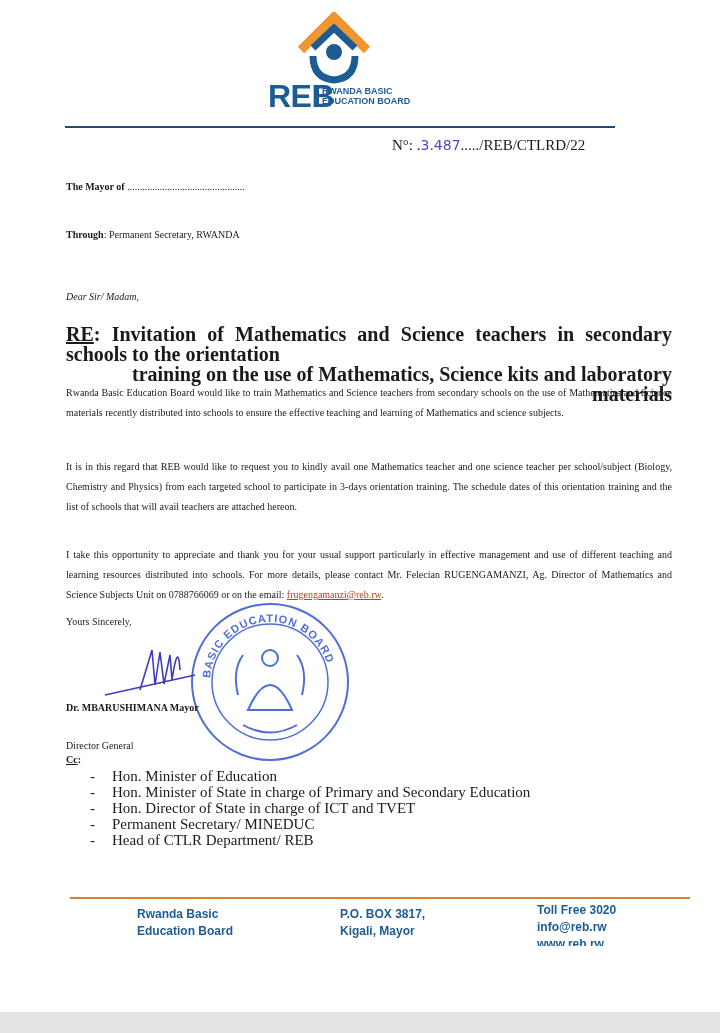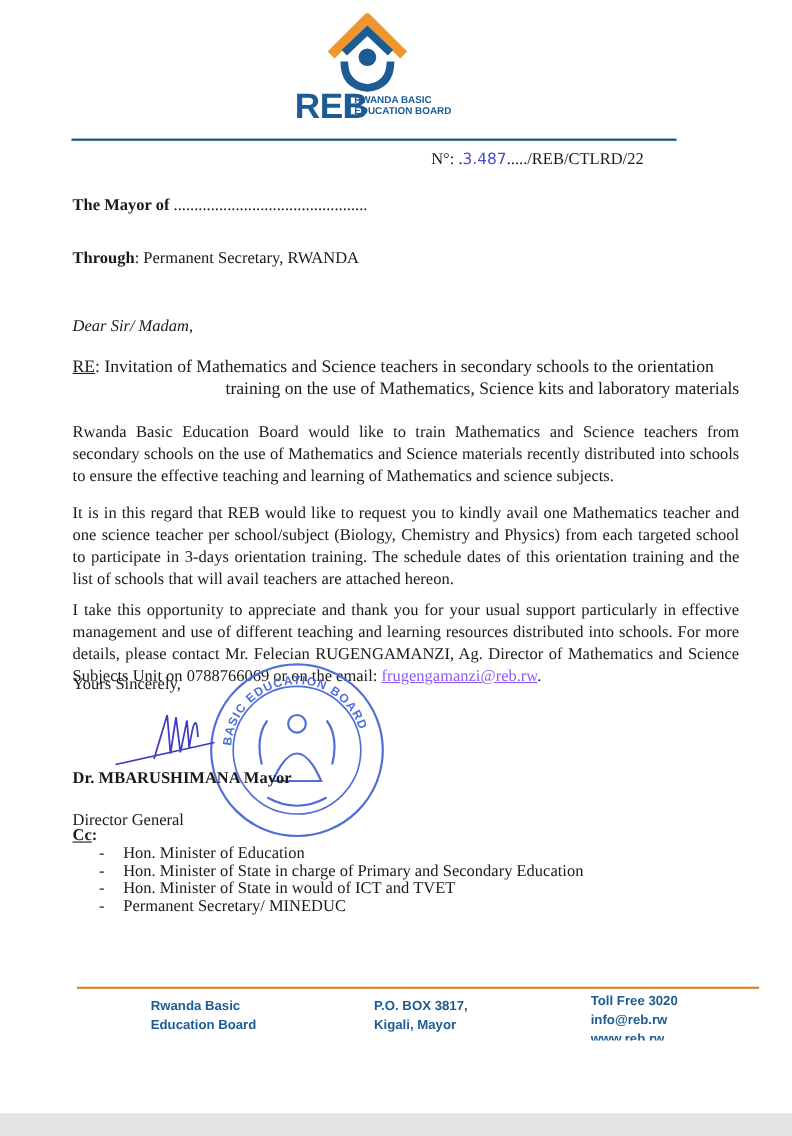--- a/index.html
+++ b/index.html
@@ -9,26 +9,26 @@
   .logo-wrap { left: 268px; top: 12px; width: 150px; height: 96px; }
   .reb-word { left: 268px; top: 84px; font-family: "Liberation Sans", sans-serif; font-weight: 700;
               font-size: 32px; color: #1d5c93; letter-spacing: -0.5px; line-height: 24px; }
   .reb-bar { left: 317px; top: 87px; width: 2px; height: 20px; background: #1d5c93; }
   .reb-sub { left: 322px; top: 86px; font-family: "Liberation Sans", sans-serif; font-weight: 700;
              font-size: 9px; line-height: 10px; color: #1d5c93; }
   .top-rule { left: 65px; top: 126px; width: 550px; height: 2px; background: #1e4f7a; }
   .meta { left: 392px; top: 136px; font-size: 15px; line-height: 19px; }
   .hand { font-family: "DejaVu Sans", sans-serif; color: #4a4ac8; font-size: 14px; }
   .hand-date { position: relative; top: -6px; }
-  .p { left: 66px; width: 606px; font-size: 15px; line-height: 20px; text-align: justify; }
+  .p { left: 66px; width: 606px; font-size: 10px; line-height: 20px; text-align: justify; }
   .bold { font-weight: 700; }
   .u { text-decoration: underline; }
-  .re-line { left: 66px; width: 606px; top: 324px; font-size: 16px; line-height: 20px; font-weight: 400; text-align: justify; }
+  .re-line { left: 66px; width: 606px; top: 324px; font-size: 20px; line-height: 20px; font-weight: 700; text-align: justify; }
   .re-line .cont { display: block; padding-left: 18px; text-align: right; }
-  .link { color: #8b5cf6; text-decoration: underline; }
+  .link { color: #c2410c; text-decoration: underline; }
   .cc-list { left: 90px; top: 768px; font-size: 15px; line-height: 16px; list-style: none; margin: 0; padding: 0; }
   .cc-list li { position: relative; padding-left: 22px; }
   .cc-list li::before { content: "-"; position: absolute; left: 0; }
   .foot-rule { left: 70px; top: 897px; width: 620px; height: 2px; background: #d6822e; }
   .foot { font-family: "Liberation Sans", sans-serif; font-weight: 700; font-size: 12px; line-height: 17px; color: #1d5c93; }
   .bottom-band { left: 0; top: 1012px; width: 720px; height: 21px; background: #e4e4e4; }
   .stamp { left: 188px; top: 600px; width: 165px; height: 165px; }
   .sig { left: 100px; top: 640px; width: 110px; height: 60px; }
 </style>
 </head>
@@ -102,22 +102,23 @@
 </div>
 <div class="abs p bold" style="top:698px;">Dr. MBARUSHIMANA Mayor</div>
 <div class="abs p" style="top:716px;margin-top:20px;">Director General</div>
 
 <div class="abs p bold" style="top:750px;">
   <span class="u">Cc</span><span>:</span>
 </div>
 <ul class="abs cc-list">
   <li>Hon. Minister of Education</li>
   <li>Hon. Minister of State in charge of Primary and Secondary Education</li>
-  <li>Hon. Minister of State in would of ICT and TVET</li>
+  <li>Hon. Director of State in charge of ICT and TVET</li>
   <li>Permanent Secretary/ MINEDUC</li>
+  <li>Head of CTLR Department/ REB</li>
 </ul>
 
 <div class="abs foot-rule"></div>
 <div class="abs foot" style="left:137px; top:906px;">
   <div>Rwanda Basic</div>
   <div>Education Board</div>
 </div>
 <div class="abs foot" style="left:340px; top:906px;">
   <div>P.O. BOX 3817,</div>
   <div>Kigali, Mayor</div>

